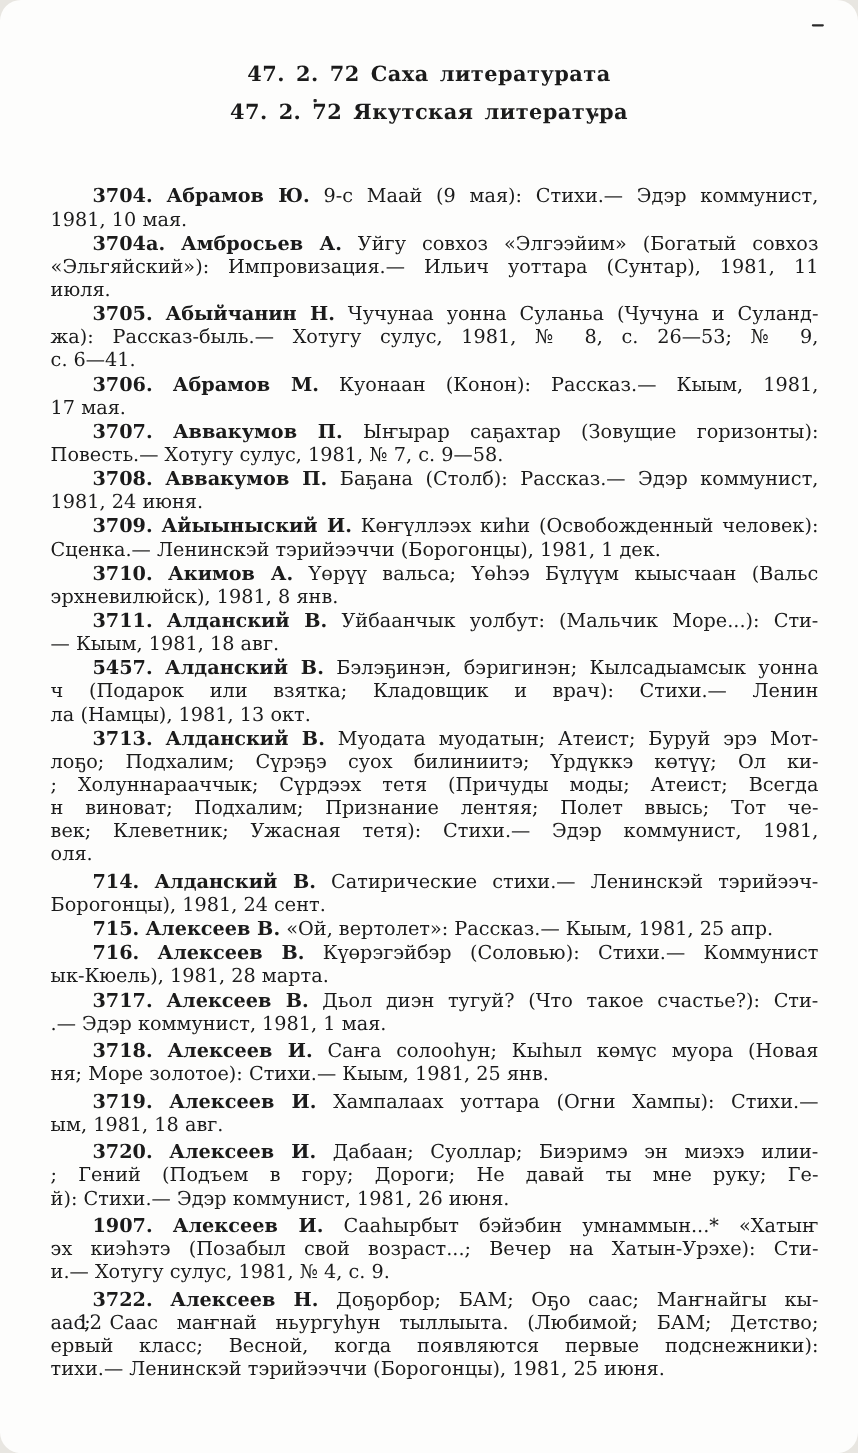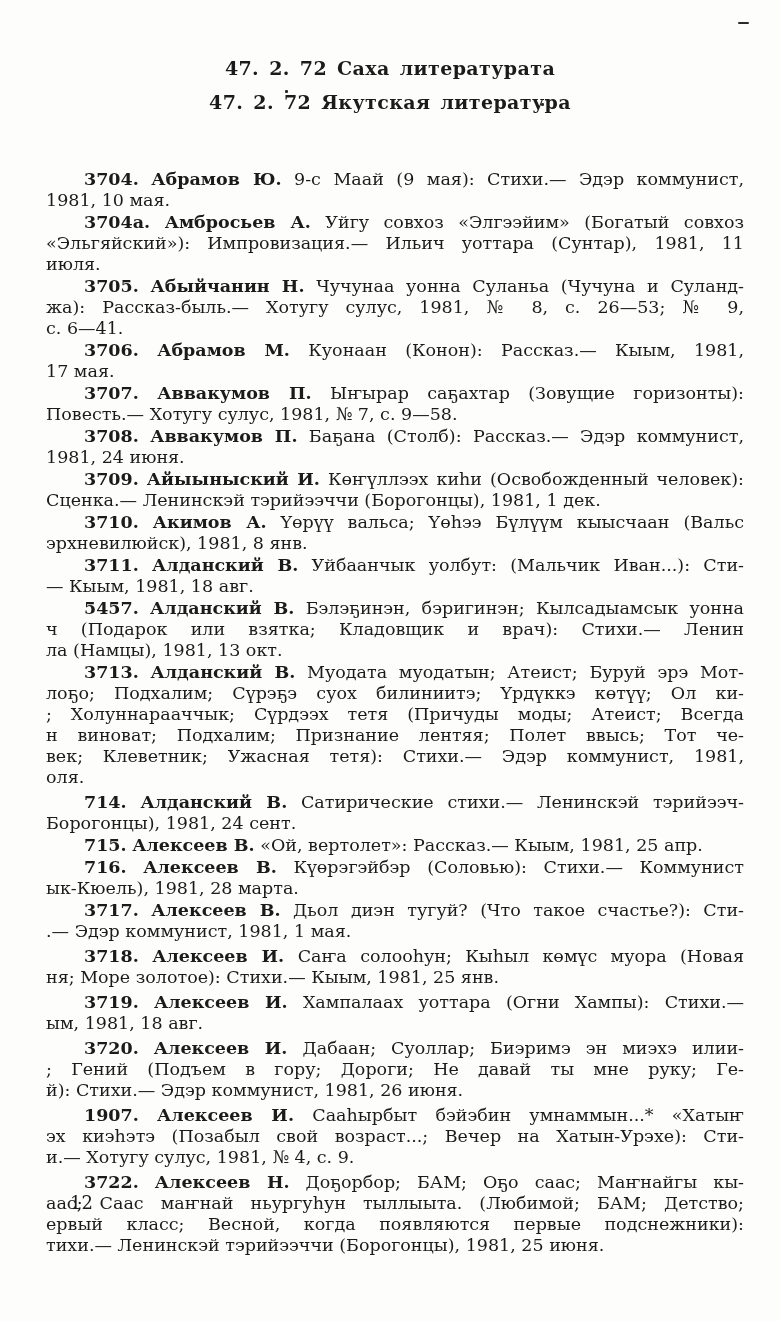--- a/index.html
+++ b/index.html
@@ -4,20 +4,21 @@
 <style>
   html,body { margin:0; padding:0; background:#e8e6e1; }
   .page {
     position:relative;
     width:780px; height:1321px;
     margin:0 auto;
     background:#fdfdfc;
     color:#1b1b1b;
     font-family:"DejaVu Serif", serif;
     overflow:hidden;
+    border-radius:19px;
   }
   .headings { padding-top:57px; }
   .heading {
     text-align:center;
     font-weight:bold;
     font-size:19px;
     line-height:22px;
     letter-spacing:0.4px;
     word-spacing:3px;
   }
@@ -92,21 +93,21 @@
       </p>
       <p class="bib-entry">
         <span class="line first"><b class="entry-number">3709.</b> <b class="entry-author">Айыыныский И.</b> <span>Көҥүллээх киһи (Освобожденный человек):</span></span>
         <span class="line last">Сценка.— Ленинскэй тэрийээччи (Борогонцы), 1981, 1 дек.</span>
       </p>
       <p class="bib-entry">
         <span class="line first"><b class="entry-number">3710.</b> <b class="entry-author">Акимов А.</b> <span>Үөрүү вальса; Үөһээ Бүлүүм кыысчаан (Вальс</span></span>
         <span class="line last">эрхневилюйск), 1981, 8 янв.</span>
       </p>
       <p class="bib-entry">
-        <span class="line first"><b class="entry-number">3711.</b> <b class="entry-author">Алданский В.</b> <span>Уйбаанчык уолбут: (Мальчик Иван...): Сти-</span></span>
+        <span class="line first"><b class="entry-number">3711.</b> <b class="entry-author">Алданский В.</b> <span>Уйбаанчык уолбут: (Мальчик Море...): Сти-</span></span>
         <span class="line last">— Кыым, 1981, 18 авг.</span>
       </p>
       <p class="bib-entry">
         <span class="line first"><b class="entry-number">5457.</b> <b class="entry-author">Алданский В.</b> <span>Бэлэҕинэн, бэригинэн; Кылсадыамсык уонна</span></span>
         <span class="line">ч (Подарок или взятка; Кладовщик и врач): Стихи.— Ленин</span>
         <span class="line last">ла (Намцы), 1981, 13 окт.</span>
       </p>
       <p class="bib-entry">
         <span class="line first"><b class="entry-number">3713.</b> <b class="entry-author">Алданский В.</b> <span>Муодата муодатын; Атеист; Буруй эрэ Мот-</span></span>
         <span class="line">лоҕо; Подхалим; Сүрэҕэ суох билиниитэ; Үрдүккэ көтүү; Ол ки-</span>

